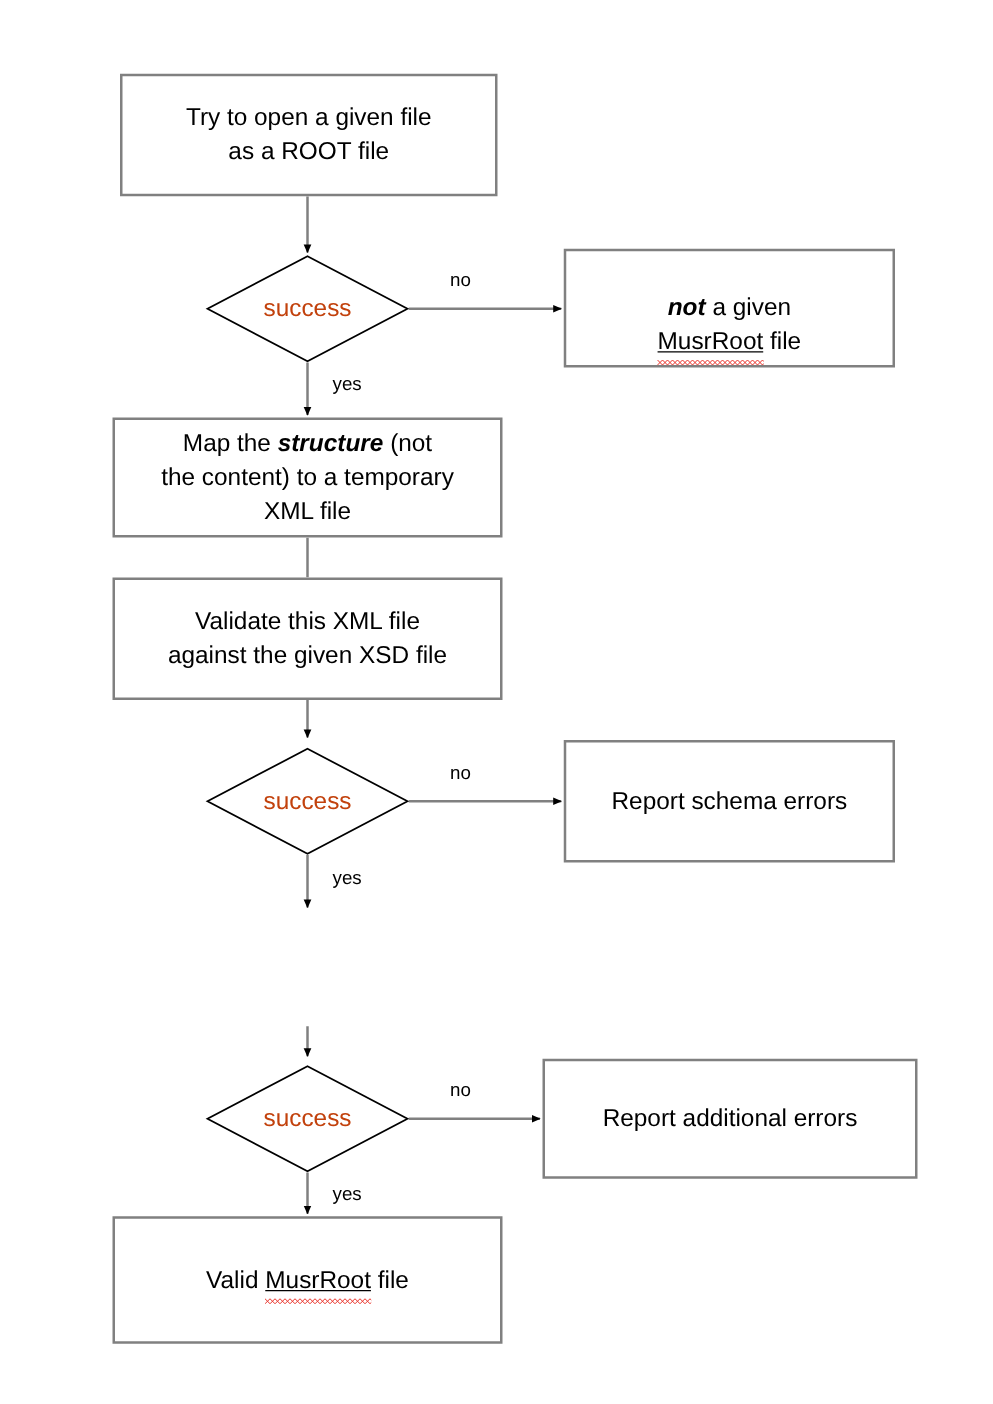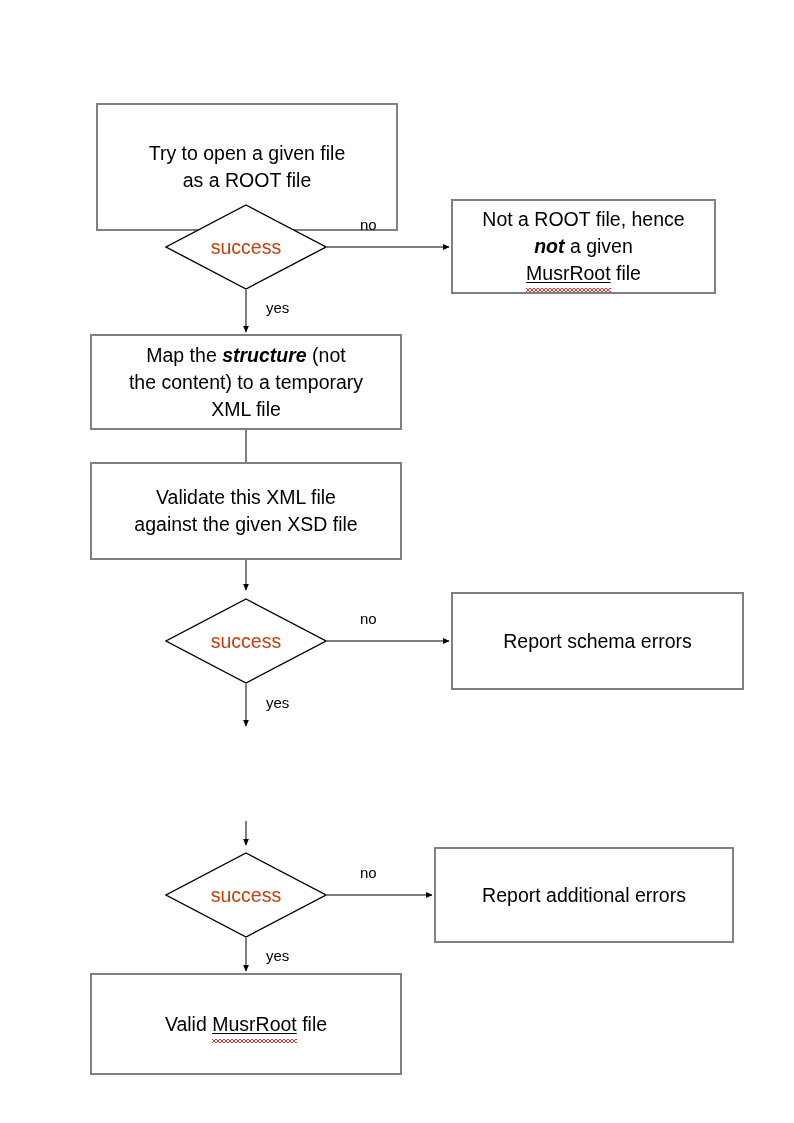--- a/index.html
+++ b/index.html
@@ -133,55 +133,55 @@
 
     <line x1="246" y1="684" x2="246" y2="726" stroke="#808080" stroke-width="2" marker-end="url(#arrow)"></line>
 
     <line x1="246" y1="821" x2="246" y2="845" stroke="#808080" stroke-width="2" marker-end="url(#arrow)"></line>
 
     <line x1="327" y1="895" x2="432" y2="895" stroke="#808080" stroke-width="2" marker-end="url(#arrow)"></line>
 
     <line x1="246" y1="938" x2="246" y2="971" stroke="#808080" stroke-width="2" marker-end="url(#arrow)"></line>
   </svg>
 
-  <div class="node-box" style="left:96px; top:59px; width:302px; height:128px;margin-top:44px;">
+  <div class="node-box" style="left:96px; top:59px; width:302px; height:98px;">
     <div class="label"><span>Try to open a given file</span><br><span>as a ROOT file</span></div>
   </div>
 
   <div class="node-diamond" style="left:165px; top:204px; width:162px; height:86px;">
     <svg width="162" height="86" viewBox="0 0 162 86">
       <polygon points="81,1 161,43 81,85 1,43" fill="#ffffff" stroke="#000000" stroke-width="1.4"></polygon>
     </svg>
     <div class="label">success</div>
   </div>
   <div class="edge-label" style="left:360px; top:214px;">no</div>
   <div class="edge-label" style="left:266px; top:297px;">yes</div>
 
   <div class="node-box" style="left:451px; top:199px; width:265px; height:95px;">
-    <div class="label"><span>Not a ROOT file, hence</span><br><span class="em-bi">not</span><span> a given</span><br><span class="spell">MusrRoot</span><span> file</span></div>
+    <div class="label"><br><span class="em-bi">not</span><span> a given</span><br><span class="spell">MusrRoot</span><span> file</span></div>
   </div>
 
   <div class="node-box" style="left:90px; top:334px; width:312px; height:96px;">
     <div class="label"><span>Map the </span><span class="em-bi">structure</span><span> (not</span><br><span>the content) to a temporary</span><br><span>XML file</span></div>
   </div>
 
   <div class="node-box" style="left:90px; top:462px; width:312px; height:98px;">
     <div class="label"><span>Validate this XML file</span><br><span>against the given XSD file</span></div>
   </div>
 
   <div class="node-diamond" style="left:165px; top:598px; width:162px; height:86px;">
     <svg width="162" height="86" viewBox="0 0 162 86">
       <polygon points="81,1 161,43 81,85 1,43" fill="#ffffff" stroke="#000000" stroke-width="1.4"></polygon>
     </svg>
     <div class="label">success</div>
   </div>
   <div class="edge-label" style="left:360px; top:608px;">no</div>
   <div class="edge-label" style="left:266px; top:692px;">yes</div>
 
-  <div class="node-box" style="left:451px; top:592px; width:293px; height:98px;">
+  <div class="node-box" style="left:451px; top:592px; width:265px; height:98px;">
     <div class="label">Report schema errors</div>
   </div>
 
 
   <div class="node-diamond" style="left:165px; top:852px; width:162px; height:86px;">
     <svg width="162" height="86" viewBox="0 0 162 86">
       <polygon points="81,1 161,43 81,85 1,43" fill="#ffffff" stroke="#000000" stroke-width="1.4"></polygon>
     </svg>
     <div class="label">success</div>
   </div>

